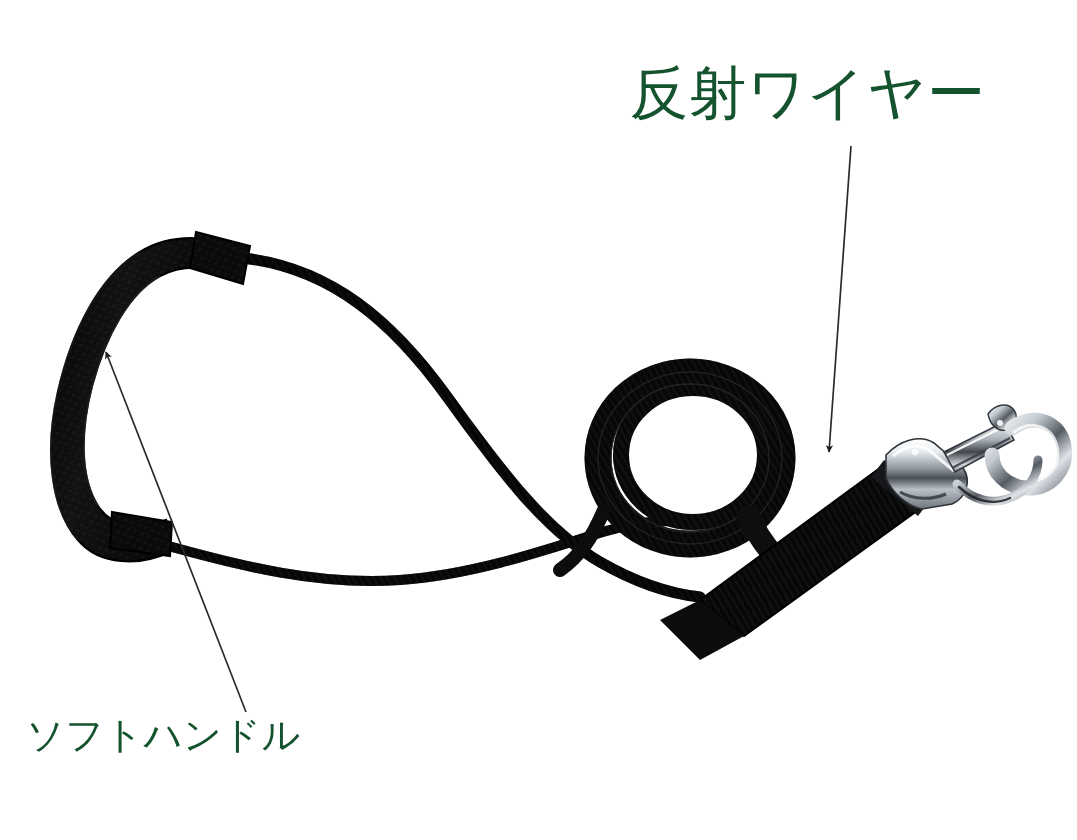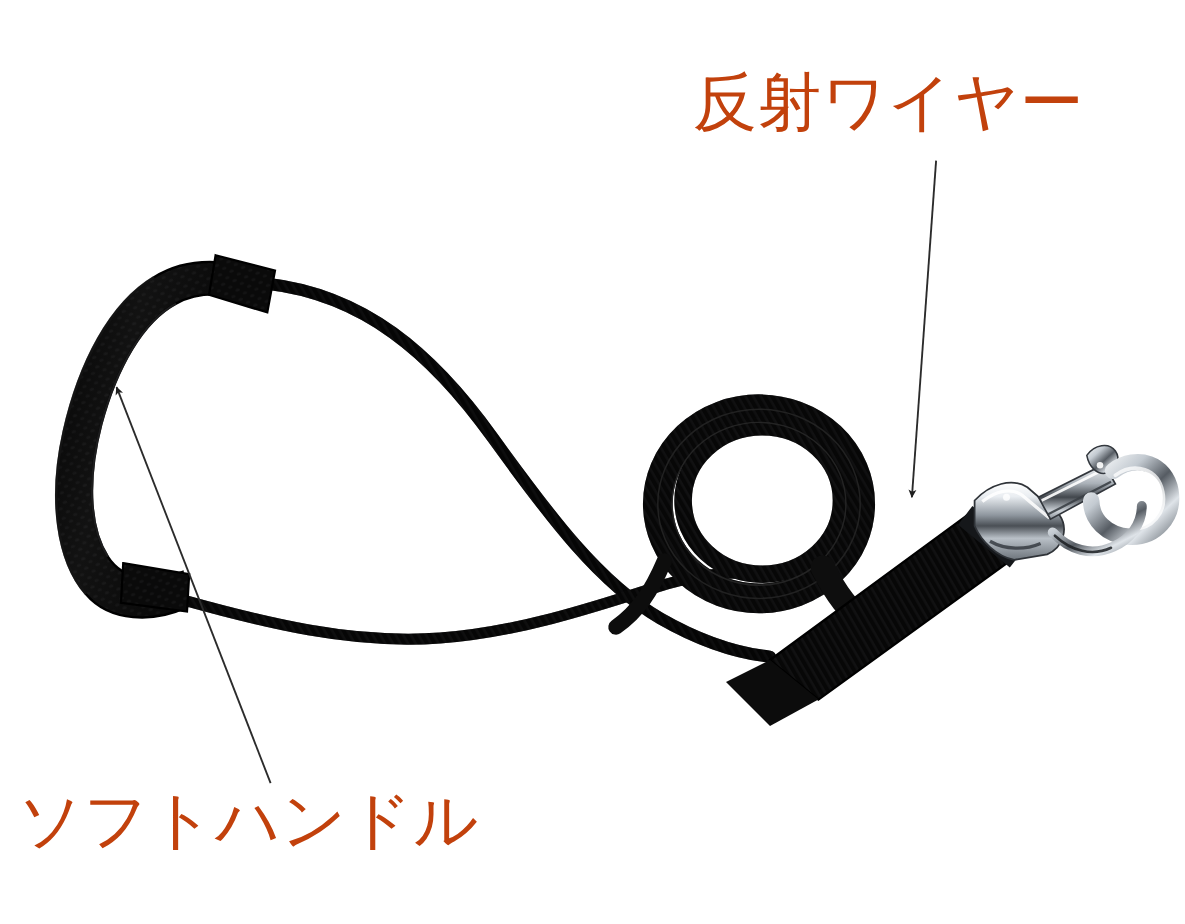--- a/index.html
+++ b/index.html
@@ -20,38 +20,38 @@
   #product-svg {
     position: absolute;
     left: 0;
     top: 0;
     width: 1077px;
     height: 840px;
     display: block;
   }
   .callout-label {
     position: absolute;
-    color: #c2410c;
+    color: #14532d;
     font-family: "DejaVu Sans", "Liberation Sans", sans-serif;
     font-weight: 400;
     white-space: nowrap;
     letter-spacing: 0.01em;
     line-height: 1;
     text-align: center;
     -webkit-font-smoothing: antialiased;
   }
   #label-reflective-wire {
     left: 630px;
     top: 64px;
     font-size: 58px;
   }
   #label-soft-handle {
-    left: 16px;
+    left: 26px;
     top: 716px;
-    font-size: 58px;
+    font-size: 38px;
   }
 </style>
 </head>
 <body>
 
 <div id="stage">
 
   <svg id="product-svg" viewBox="0 0 1077 840" xmlns="http://www.w3.org/2000/svg">
     <defs>
 

